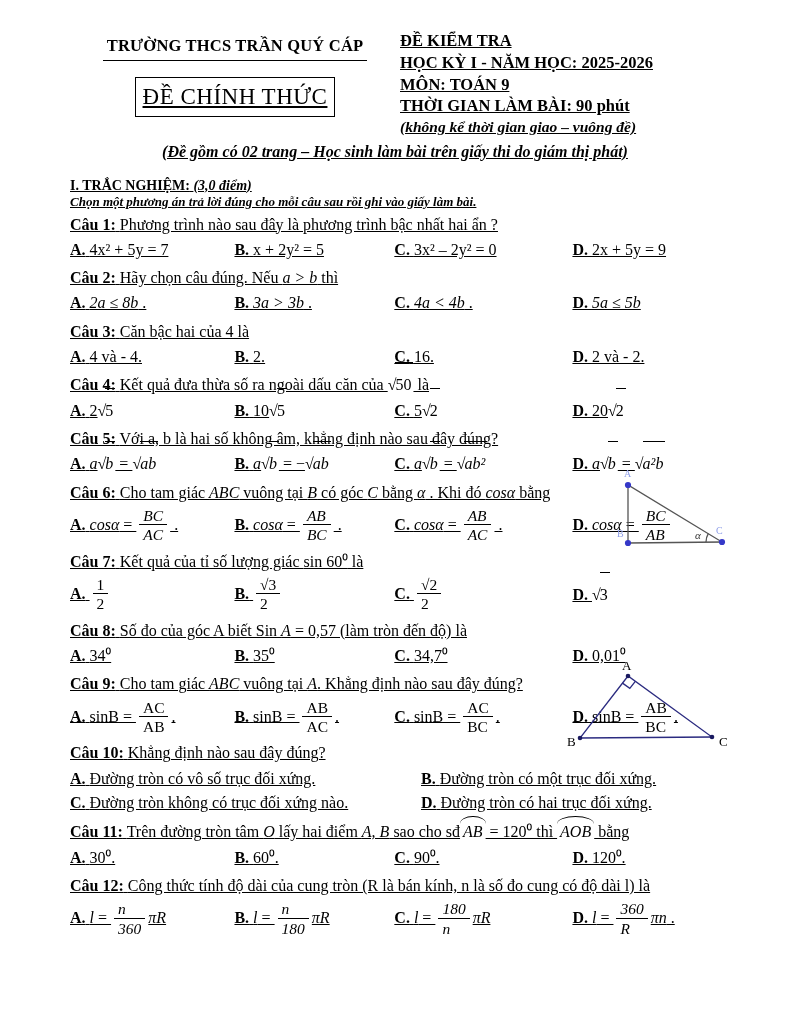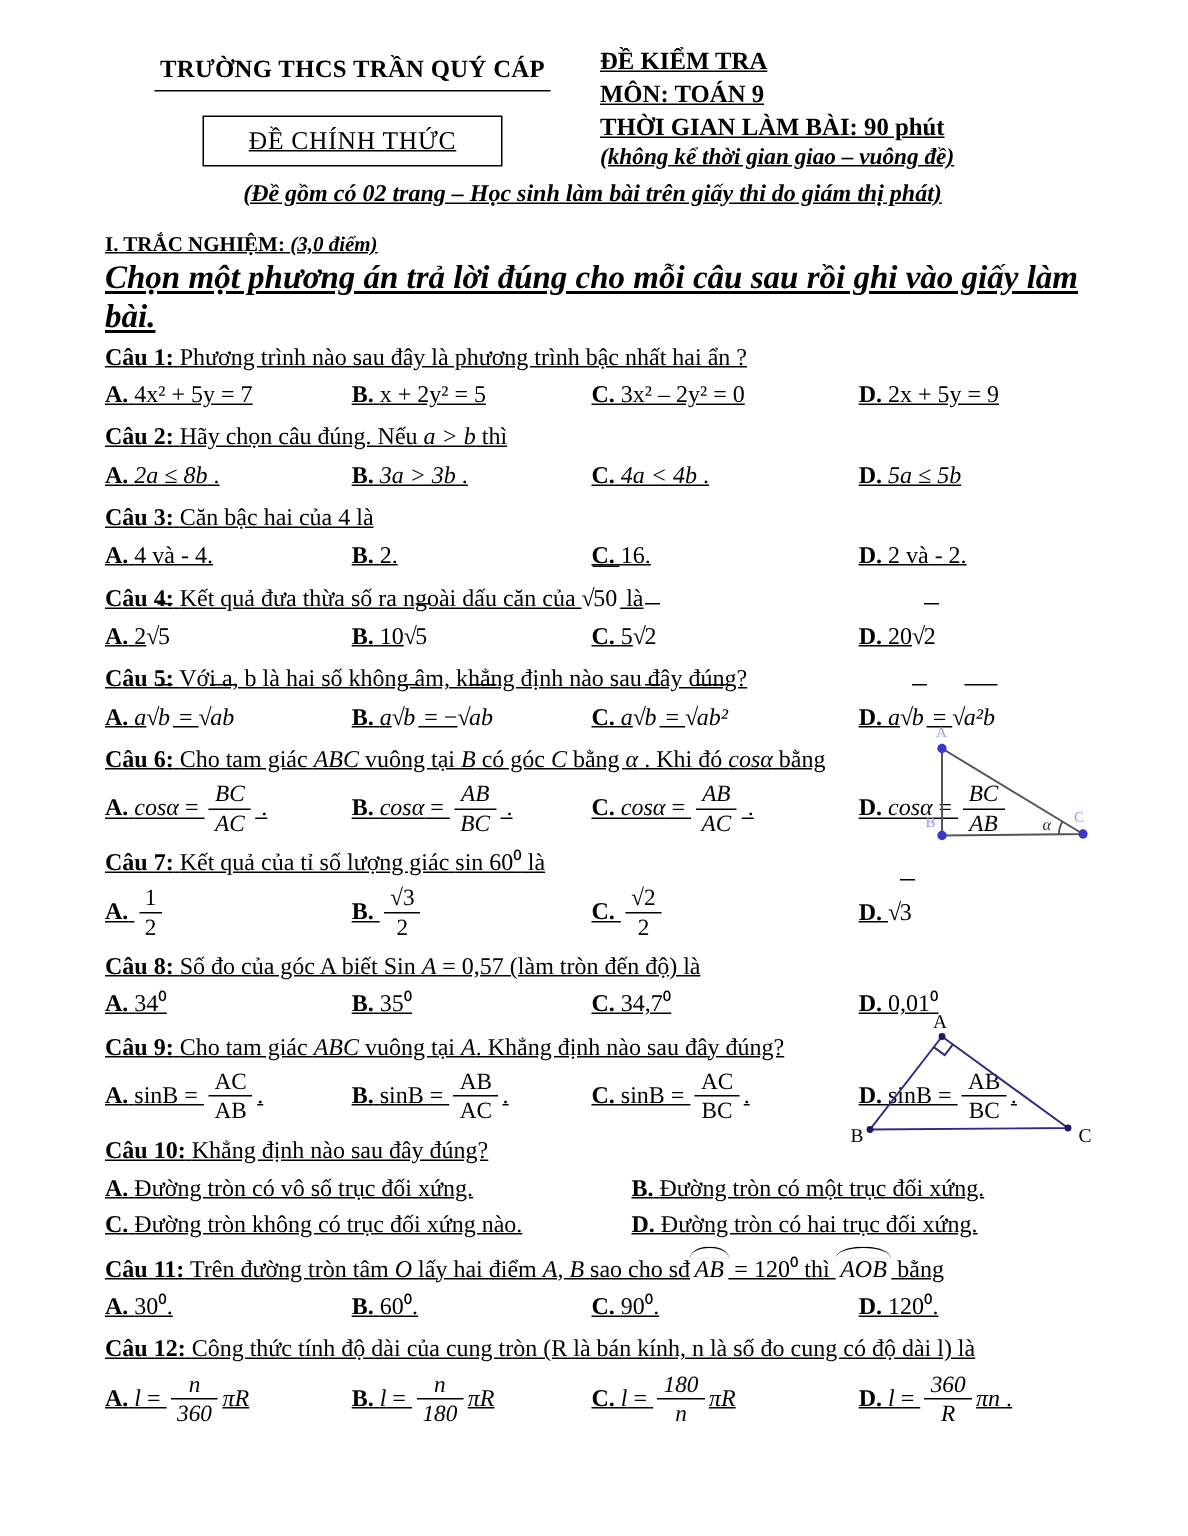--- a/index.html
+++ b/index.html
@@ -6,40 +6,40 @@
   body{width:792px;height:1024px;overflow:hidden;color:#000;
        font-family:"Liberation Serif",serif;font-size:16px;}
   .page{position:relative;width:780px;height:1024px;box-sizing:border-box;
         padding:30px 60px 0 70px;text-decoration:underline;}
   
   .header{display:flex;}
   .header-left{width:330px;text-align:center;padding-top:6px;flex:none;}
   .school{display:inline-block;font-weight:bold;font-size:16.5px;
           border-bottom:1.2px solid #000;padding:0 4px 4px 4px;letter-spacing:.2px;}
   .official-box{border:1.6px solid #000;width:198px;margin:16px auto 0 auto;
-          padding:6px 0;font-size:17px;letter-spacing:.5px;}
+          padding:6px 0;font-size:23px;letter-spacing:.5px;}
   .header-right{flex:1;font-weight:bold;font-size:16.5px;line-height:1.32;}
   .exam-note{font-style:italic;font-size:15.5px;font-weight:bold;}
   .page-note{text-align:center;font-weight:bold;font-style:italic;margin-top:5px;font-size:16px;}
   
   .section-heading{margin-top:17px;font-weight:bold;font-size:14px;}
   .section-points{font-style:italic;}
-  .instruction{font-weight:bold;font-style:italic;font-size:22px;}
+  .instruction{font-weight:bold;font-style:italic;font-size:13px;}
   
   .question{position:relative;margin-top:3px;}
   .q-stem{line-height:1.52;}
   .q-label{font-weight:bold;}
   .options{display:grid;grid-template-columns:25.3% 24.6% 27.4% 22.7%;
            line-height:1.52;align-items:center;padding:1px 0;}
   .options.two{grid-template-columns:54% 46%;}
   .option{white-space:nowrap;}
   .opt-key{font-weight:bold;}
   .i{font-style:italic;}
   
-  .frac{display:inline-block;vertical-align:middle;text-align:center;margin:1px 3px;}
+  .frac{display:inline-block;vertical-align:middle;text-align:left;margin:1px 3px;}
   .frac .num{display:block;padding:0 4px;line-height:1.12;font-size:15.5px;}
   .frac .den{display:block;border-top:1.1px solid #000;padding:0 4px;line-height:1.25;font-size:15.5px;}
   
   .sqrt{white-space:nowrap;display:inline-block;}
   .sqrt .tick{font-style:normal;letter-spacing:-1px;}
   .sqrt .body{border-top:1.1px solid #000;padding:13px 2px 0 0;}
   
   .arc{font-style:italic;position:relative;display:inline-block;padding:1px 3px 0 3px;}
   .arc::before{content:"";position:absolute;left:0;right:0;top:-3px;height:7px;
         border-top:1.4px solid #000;border-radius:50% 50% 0 0 / 100% 100% 0 0;}
@@ -55,20 +55,21 @@
 
   <div class="header">
     <div class="header-left">
       <span class="school">TRƯỜNG THCS TRẦN QUÝ CÁP</span>
       <div class="official-box">
         <span>ĐỀ CHÍNH THỨC</span>
       </div>
     </div>
     <div class="header-right">
       <div>ĐỀ KIỂM TRA</div>
+      <div>HỌC KỲ I - NĂM HỌC: 2025-2026</div>
       <div>MÔN: TOÁN 9</div>
       <div>THỜI GIAN LÀM BÀI: 90 phút</div>
       <div class="exam-note">(không kể thời gian giao – vuông đề)</div>
     </div>
   </div>
 
   <div class="page-note">(Đề gồm có 02 trang – Học sinh làm bài trên giấy thi do giám thị phát)</div>
 
   <div class="section-heading">
     <span>I. TRẮC NGHIỆM:</span>

